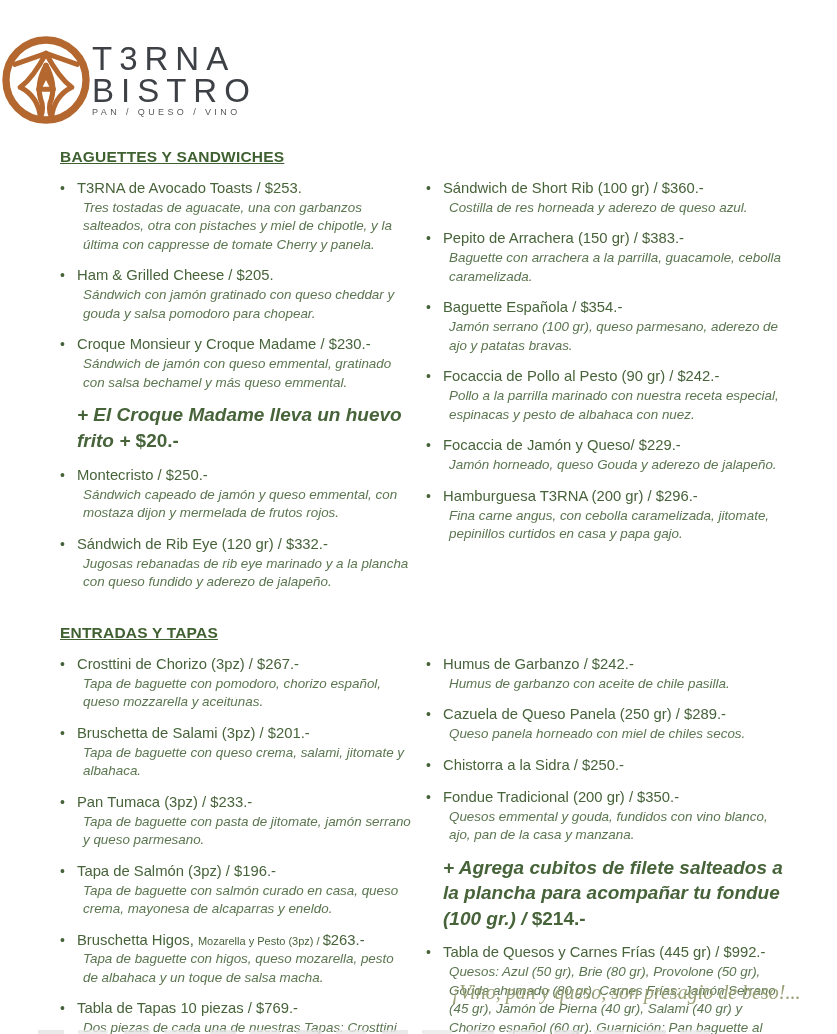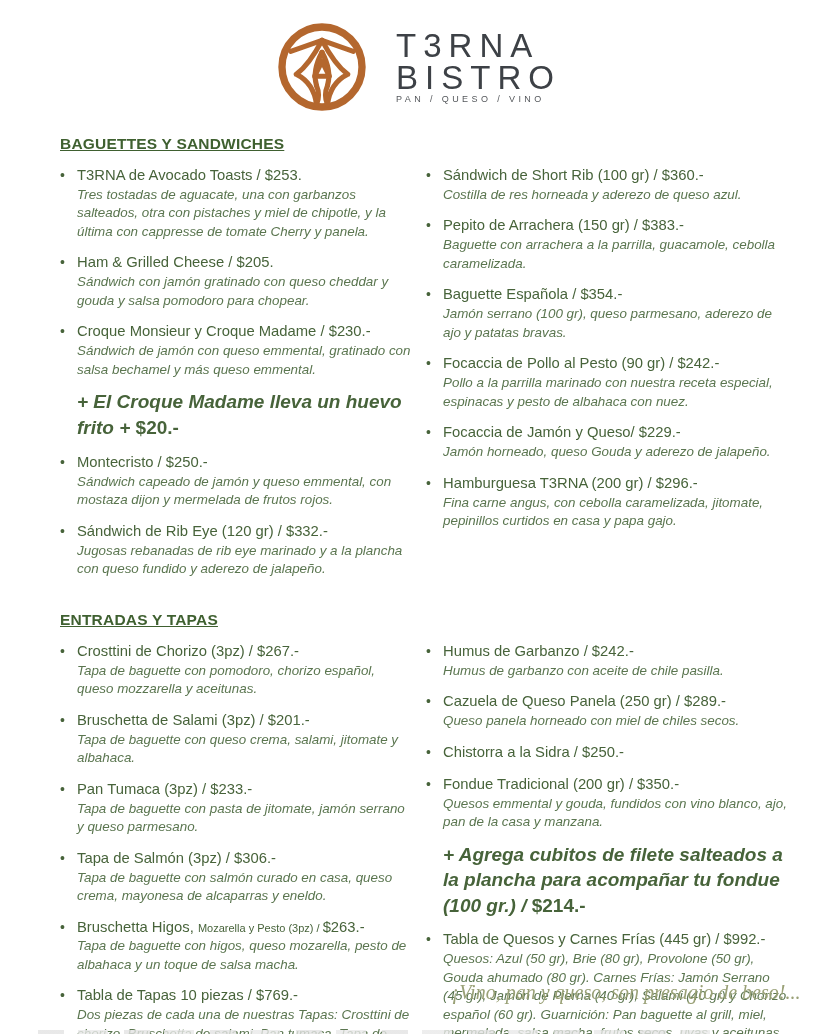--- a/index.html
+++ b/index.html
@@ -5,22 +5,22 @@
   html,body{margin:0;padding:0;background:#ffffff;}
   .page{
     position:relative;
     width:837px;height:1034px;
     background:#ffffff;
     overflow:hidden;
     font-family:"Liberation Sans", sans-serif;
   }
   
   .brand{
-    display:flex;justify-content:center;align-items:center;
-    gap:28px;padding-top:19px;height:96px;
+    display:flex;align-items:center;
+    gap:0;padding-top:32px;height:96px;
   }
   .logo{width:92px;height:92px;flex:0 0 auto;}
   .wordmark{display:flex;flex-direction:column;line-height:1;}
   .wordmark .nm{
     font-size:33px;color:#3d4146;font-weight:400;
     letter-spacing:7px;line-height:0.98;
   }
   .wordmark .sub{
     margin-top:1px;font-size:9px;color:#55585c;letter-spacing:3.4px;
   }
@@ -39,21 +39,21 @@
   .item-head{display:flex;}
   .bullet{
     color:#47633a;font-size:14px;width:17px;flex:0 0 auto;
     line-height:1.35;
   }
   .item-title{
     font-size:14.8px;font-weight:normal;color:#47633a;line-height:1.35;
   }
   .item-title .seg-small{font-size:11px;}
   .item-desc{
-    margin-left:17px;
+    margin-left:23px;
     font-size:13.4px;font-style:italic;color:#5b7650;line-height:1.38;
   }
   .item-note{
     margin:10px 0 2px 17px;
     font-size:19px;font-weight:bold;color:#47633a;line-height:1.35;
   }
   .item-note .note-text{font-style:italic;}
   .item-note .note-price{font-style:normal;}
   
   .tagline{
@@ -206,21 +206,21 @@
             <div class="menu-item">
               <div class="item-head">
                 <span class="bullet">•</span>
                 <span class="item-title">Pan Tumaca (3pz) / $233.-</span>
               </div>
               <div class="item-desc">Tapa de baguette con pasta de jitomate, jamón serrano y queso parmesano.</div>
             </div>
             <div class="menu-item">
               <div class="item-head">
                 <span class="bullet">•</span>
-                <span class="item-title">Tapa de Salmón (3pz) / $306.-</span>
+                <span class="item-title">Tapa de Salmón (3pz) / $196.-</span>
               </div>
               <div class="item-desc">Tapa de baguette con salmón curado en casa, queso crema, mayonesa de alcaparras y eneldo.</div>
             </div>
             <div class="menu-item">
               <div class="item-head">
                 <span class="bullet">•</span>
                 <span class="item-title"><span class="seg">Bruschetta Higos, </span><span class="seg-small">Mozarella y Pesto (3pz) / </span><span class="seg">$263.-</span></span>
               </div>
               <div class="item-desc">Tapa de baguette con higos, queso mozarella, pesto de albahaca y un toque de salsa macha.</div>
             </div>

